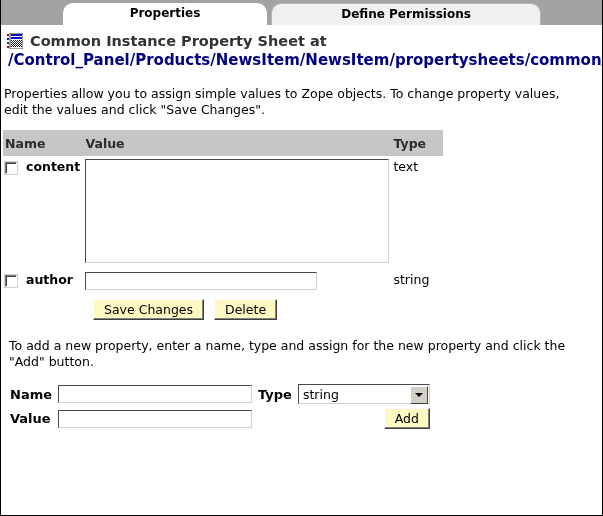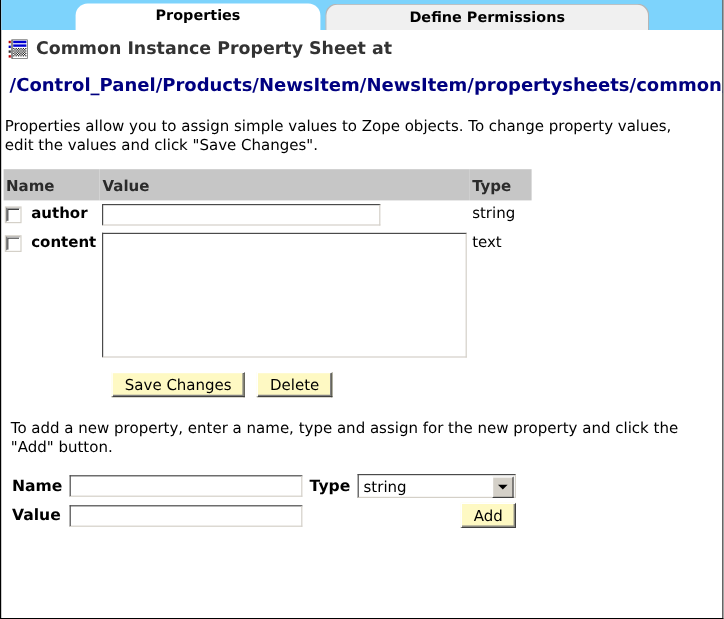--- a/index.html
+++ b/index.html
@@ -22,21 +22,21 @@
     border-right: 1px solid #000000;
     border-bottom: 1px solid #000000;
     box-sizing: border-box;
     overflow: hidden;
   }
 
   
   .tabstrip {
     position: relative;
     height: 25px;
-    background: #7dd3fc;
+    background: #a3a3a3;
     padding: 0;
     margin: 0;
     overflow: hidden;
   }
   .tab {
     position: absolute;
     top: 3px;
     height: 22px;
     line-height: 21px;
     text-align: center;
@@ -68,21 +68,21 @@
   }
 
   
   .header-block {
     padding: 8px 6px 0 6px;
   }
   .header-line1 {
     display: flex;
     align-items: center;
     gap: 7px;
-    margin-bottom: 13px;
+    margin-bottom: 2px;
   }
   .sheet-icon {
     flex: 0 0 auto;
     width: 16px;
     height: 16px;
     position: relative;
     display: block;
   }
   .title-text {
     font-family: "DejaVu Sans", sans-serif;
@@ -398,37 +398,37 @@
           <th class="col-name">Name</th>
           <th class="col-value">Value</th>
           <th class="col-type">Type</th>
         </tr>
       </thead>
       <tbody>
 
         <tr>
           <td class="cell-name">
             <input type="checkbox" class="wincheck" style="">
+            <span class="pname">content</span>
+          </td>
+          <td>
+            <textarea class="winfield" style=""></textarea>
+          </td>
+          <td class="cell-type">text</td>
+        </tr>
+
+        <tr>
+          <td class="cell-name">
+            <input type="checkbox" class="wincheck" style="">
             <span class="pname">author</span>
           </td>
           <td>
             <input type="text" class="winfield w-author" value="" style="">
           </td>
           <td class="cell-type">string</td>
-        </tr>
-
-        <tr>
-          <td class="cell-name">
-            <input type="checkbox" class="wincheck" style="">
-            <span class="pname">content</span>
-          </td>
-          <td>
-            <textarea class="winfield" style=""></textarea>
-          </td>
-          <td class="cell-type">text</td>
         </tr>
 
       </tbody>
     </table>
 
     <div class="btn-row">
       <button class="winbtn">Save Changes</button>
       <button class="winbtn">Delete</button>
     </div>
   </div>

